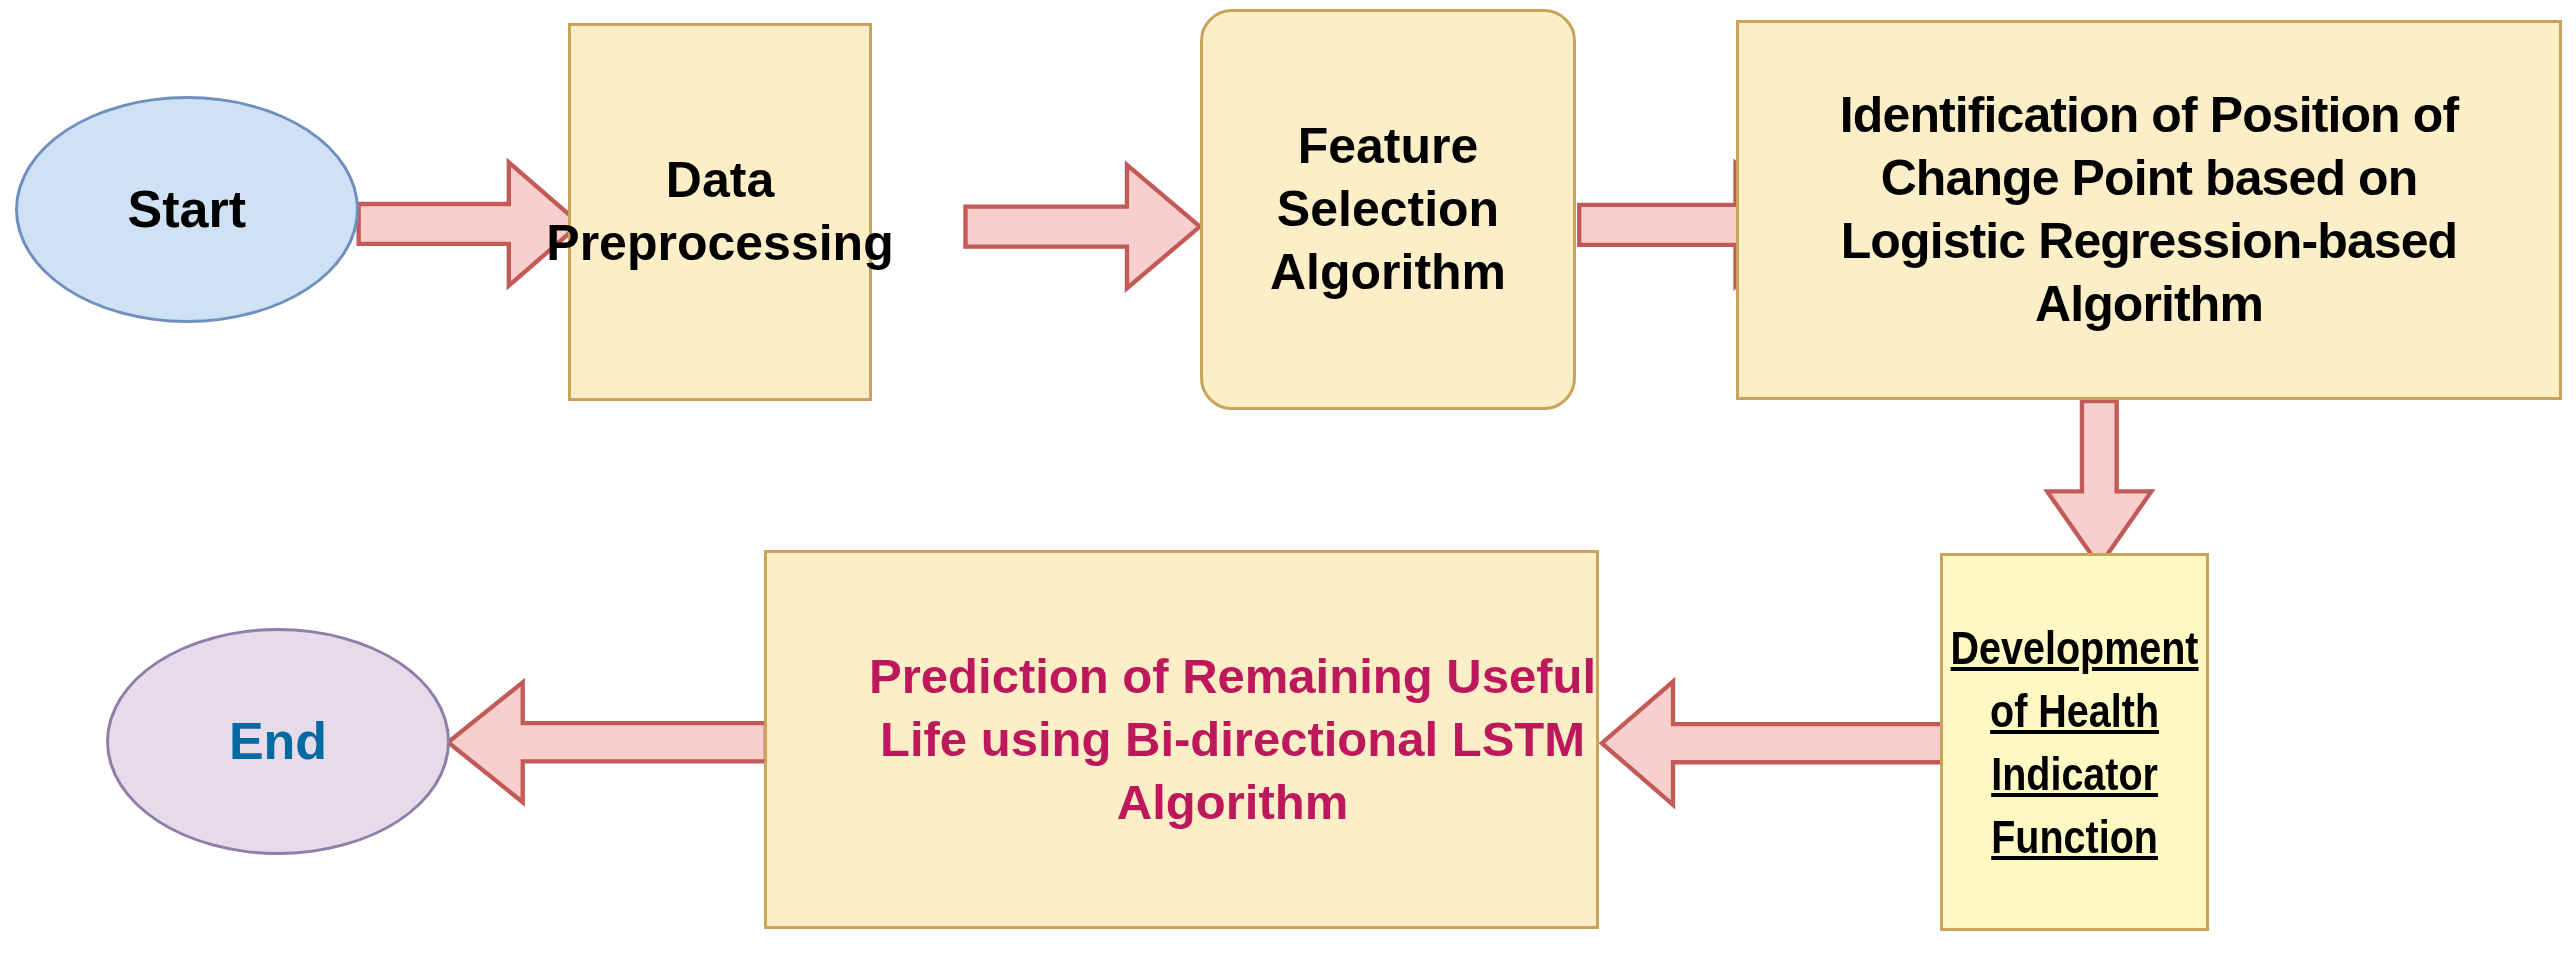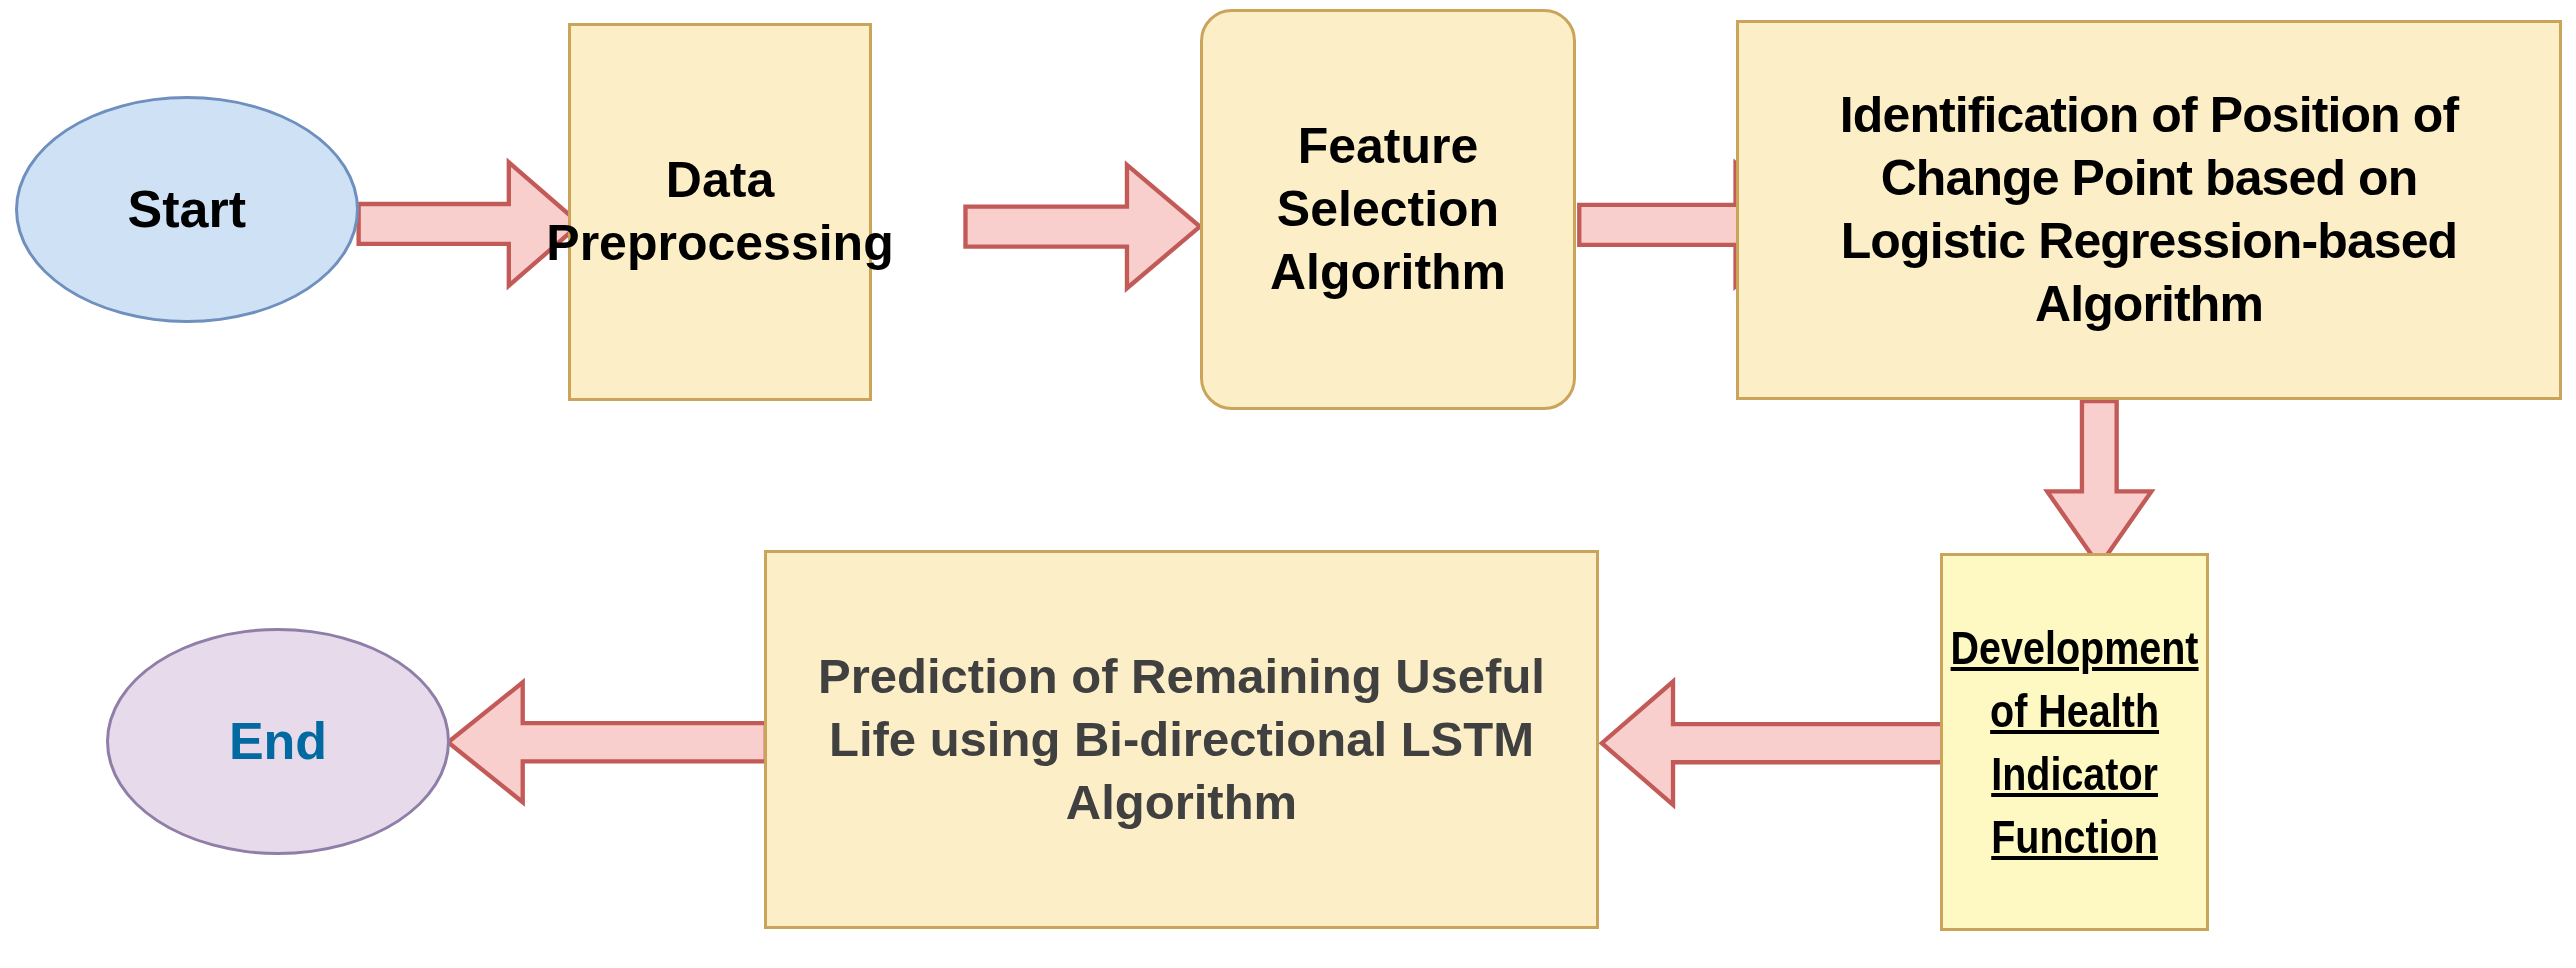--- a/index.html
+++ b/index.html
@@ -88,21 +88,21 @@
 Algorithm</span>
   </div>
 
   <div class="node process n-devel" style="background-color: #fef9c3; border-color: rgb(201, 164, 90); color: rgb(0, 0, 0); text-decoration: underline;">
     <span class="label">Development
 of Health
 Indicator
 Function</span>
   </div>
 
-  <div class="node process n-pred" style="background-color: rgb(252, 239, 200); border-color: rgb(201, 164, 90); color: #404040;">
+  <div class="node process n-pred" style="background-color: rgb(252, 239, 200); border-color: rgb(201, 164, 90); color: #be185d; justify-content: flex-end;">
     <span class="label">Prediction of Remaining Useful
 Life using Bi-directional LSTM
 Algorithm</span>
   </div>
 
   <div class="node terminator n-end" style="background-color: rgb(230, 218, 235); border-color: rgb(143, 126, 168); color: #0369a1;">
     <span class="label">End</span>
   </div>
 
 </div>

